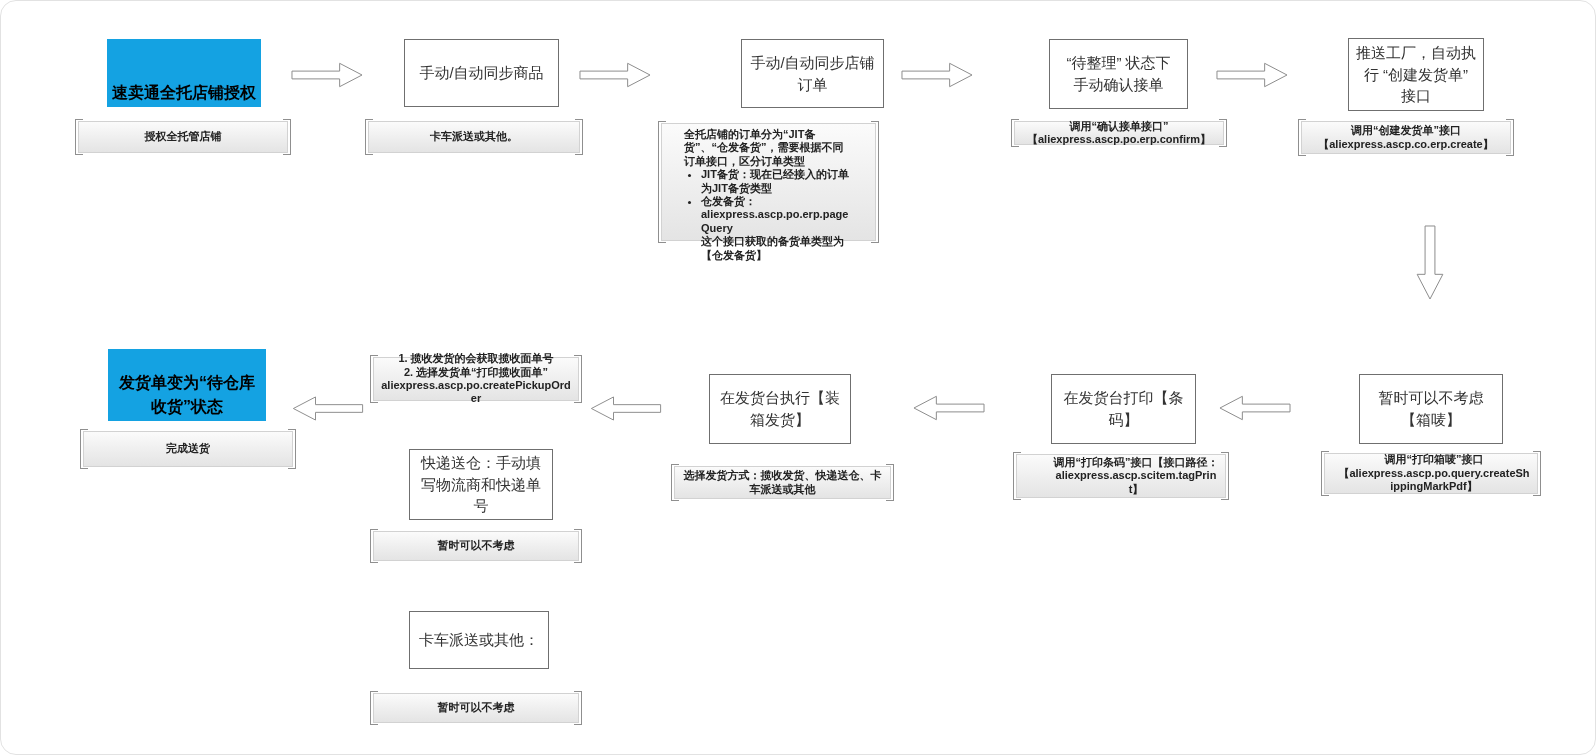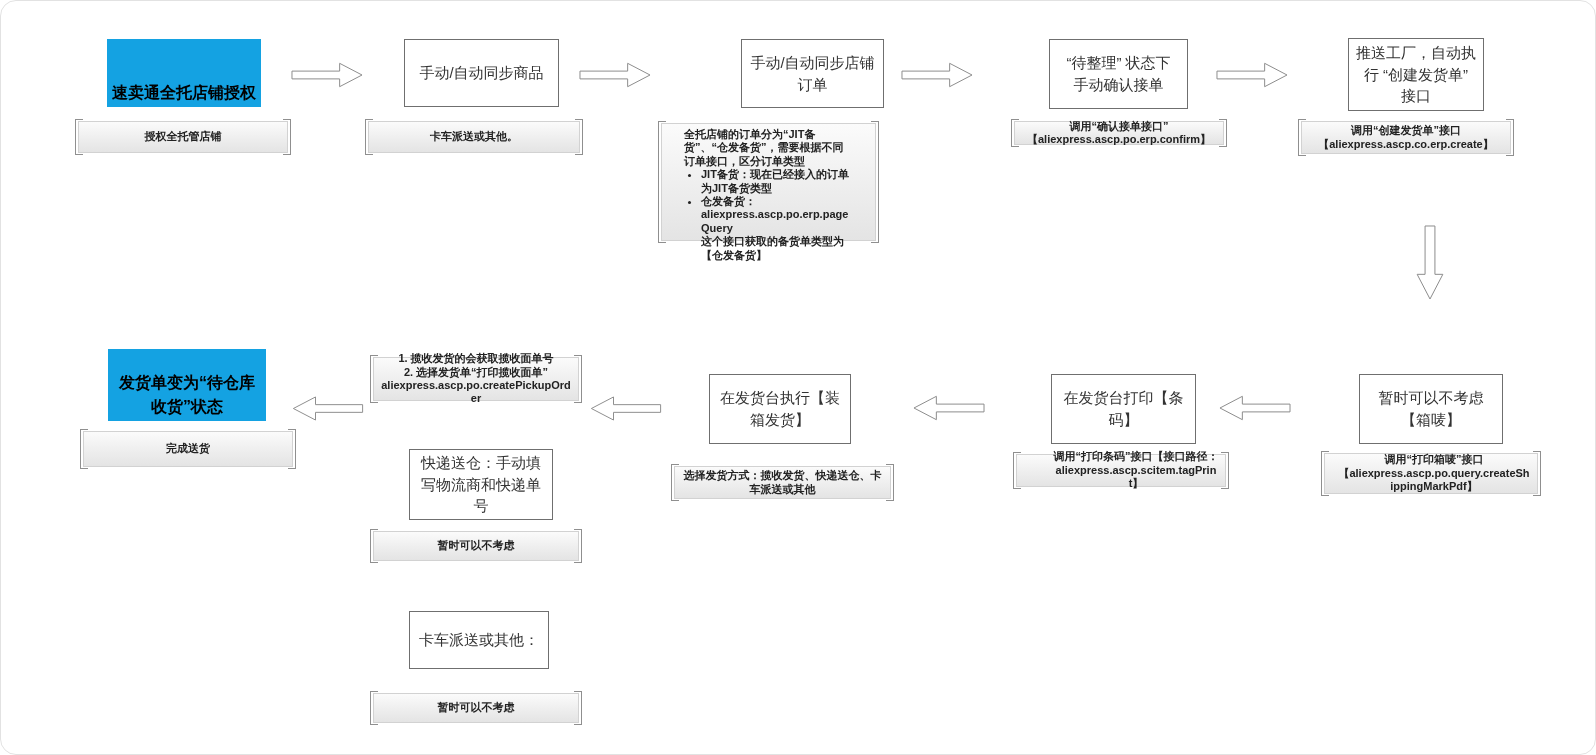--- a/index.html
+++ b/index.html
@@ -132,21 +132,21 @@
   <div class="arrow" style="left:1218px;top:394px;width:72px;height:26px;">
     <svg viewBox="0 0 74 26">
         <polygon points="73,9 24,9 24,1 1,13 24,25 24,17 73,17"></polygon>
       </svg>
   </div>
 
   <div class="pbox" style="left:1050px;top:373px;width:145px;height:70px;">
     <span class="txt">在发货台打印【条
 码】</span>
   </div>
-  <div class="note" style="left:1015px;top:453px;width:210px;height:33px;padding-left:36px;">
+  <div class="note" style="left:1015px;top:453px;width:210px;height:44px;padding-left:36px;">
     <span class="txt">调用“打印条码”接口【接口路径：
 aliexpress.ascp.scitem.tagPrint】</span>
   </div>
 
   <div class="arrow" style="left:912px;top:394px;width:72px;height:26px;">
     <svg viewBox="0 0 74 26">
         <polygon points="73,9 24,9 24,1 1,13 24,25 24,17 73,17"></polygon>
       </svg>
   </div>
 

